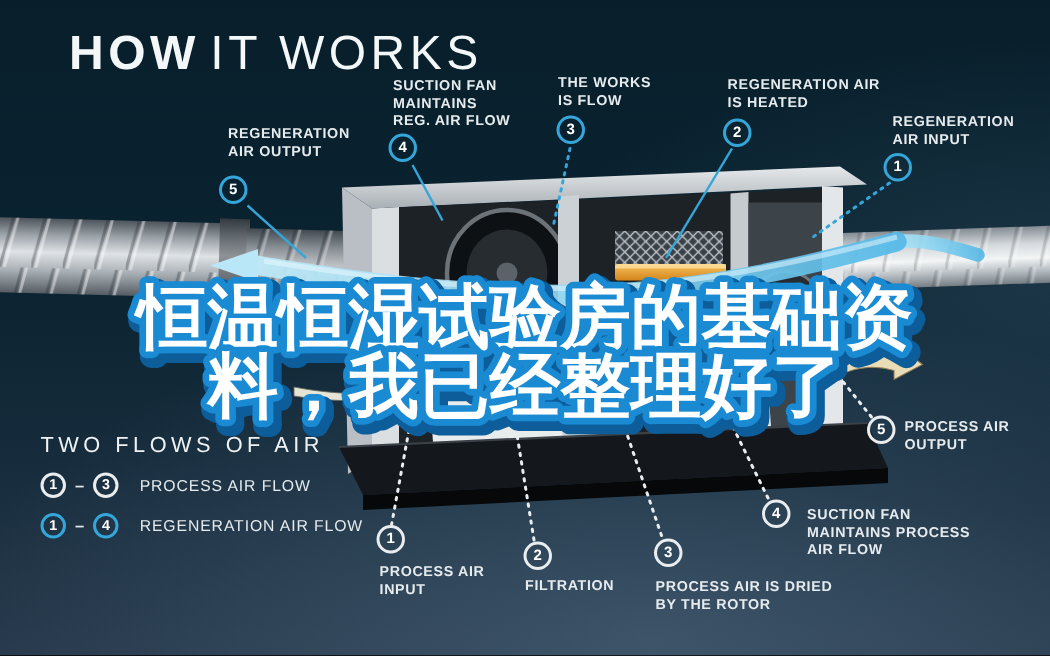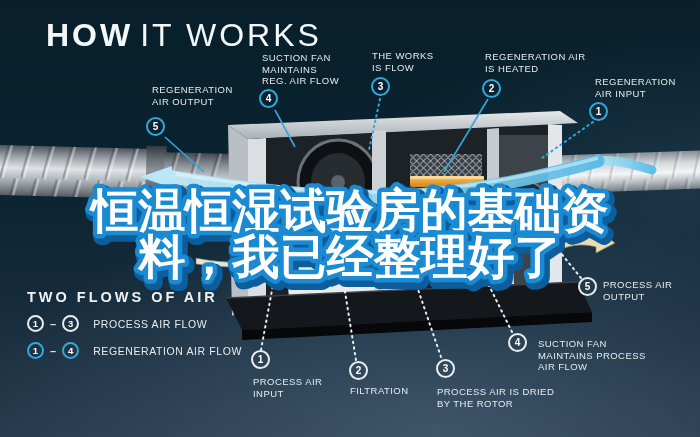--- a/index.html
+++ b/index.html
@@ -8,31 +8,31 @@
     font-family:"Liberation Sans","DejaVu Sans",sans-serif;
     background:
       radial-gradient(120% 95% at 62% 98%, rgba(96,126,152,.40), rgba(96,126,152,0) 56%),
       radial-gradient(80% 60% at 100% 42%, rgba(70,100,126,.28), rgba(70,100,126,0) 60%),
       linear-gradient(180deg,#081f2b 0%,#0a2330 40%,#152b3b 68%,#27394b 100%);
   }
   svg.layer{position:absolute;left:0;top:0;}
   .title{position:absolute;left:26px;top:17px;font-size:32px;letter-spacing:3px;color:#f4f7f8;white-space:nowrap;margin-left:20px;}
   .title .b{font-weight:700;}
   .title .l{font-weight:300;margin-left:7px;}
-  .lbl{position:absolute;color:#e6ebee;font-size:9.5px;font-weight:400;letter-spacing:.45px;line-height:11.5px;white-space:nowrap;}
+  .lbl{position:absolute;color:#e6ebee;font-size:9.5px;font-weight:700;letter-spacing:.45px;line-height:11.5px;white-space:nowrap;}
   .lbl span{display:block;}
   .badge{
     position:absolute;width:19px;height:19px;border-radius:50%;box-sizing:border-box;
     display:flex;align-items:center;justify-content:center;
     font-size:10px;font-weight:700;color:#fff;
   }
   .badge.cyan{border:2px solid #35a6da;}
   .badge.white{border:2px solid #e9edef;}
   .legend{position:absolute;left:27px;top:289px;}
-  .legend-h{font-size:14.5px;letter-spacing:3px;font-weight:700;color:#eef2f4;white-space:nowrap;}
+  .legend-h{font-size:14.5px;letter-spacing:3px;font-weight:400;color:#eef2f4;white-space:nowrap;}
   .legend-row{display:flex;align-items:center;margin-top:10px;color:#e6ebee;}
   .legend-row .badge{position:static;width:17px;height:17px;font-size:9.5px;flex:0 0 auto;}
   .legend-row .dash{margin:0 6px;font-weight:700;color:#dfe5e8;font-size:11px;}
   .legend-row .lab{margin-left:14px;font-size:10.5px;font-weight:400;letter-spacing:.6px;white-space:nowrap;}
 </style>
 </head>
 <body>
 
 <div class="stage">
 

